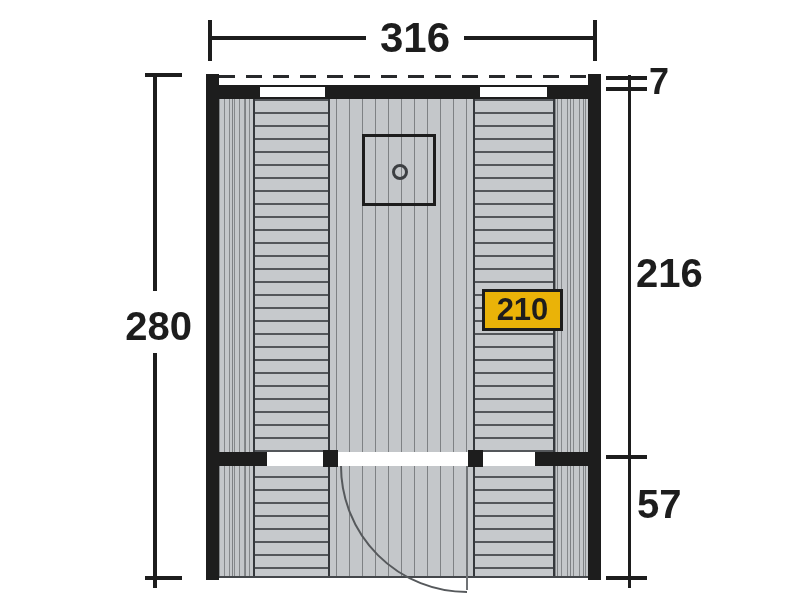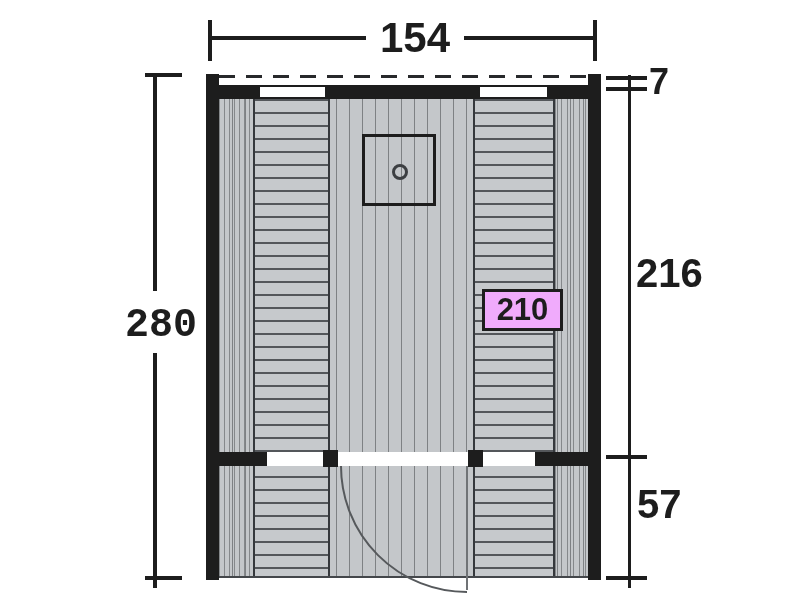--- a/index.html
+++ b/index.html
@@ -42,27 +42,27 @@
   .sidewall{top:74px;width:13px;height:506px;background:#1d1d1d;}
 
   
   .roofdash{left:219px;top:75px;width:372px;height:3px;
             background-image:repeating-linear-gradient(90deg,#28292b 0 16px,transparent 16px 27px);}
 
   
   .dline{background:#1d1d1d;}
   .dimtext{font-weight:bold;line-height:1;white-space:nowrap;}
   .t235{left:364px;top:17px;width:102px;text-align:center;font-size:42px;}
-  .t280{left:120px;top:306px;width:82px;text-align:center;font-size:40px;font-family:Liberation Mono, monospace;}
+  .t280{left:110px;top:306px;width:82px;text-align:right;font-size:40px;}
   .t7{left:649px;top:64px;font-size:36px;}
   .t216{left:636px;top:253px;font-size:40px;}
   .t57{left:637px;top:484px;font-size:40px;}
 
   
-  .lenbox{left:482px;top:289px;width:81px;height:42px;background:#f0abfc;border:3px solid #1d1d1d;
+  .lenbox{left:482px;top:289px;width:81px;height:42px;background:#eab308;border:3px solid #1d1d1d;
           box-sizing:border-box;display:flex;align-items:center;justify-content:center;
           font-weight:bold;font-size:31px;}
 
   svg.overlay{position:absolute;left:0;top:0;pointer-events:none;}
 </style>
 </head>
 <body>
 
 <div class="canvas">
 
@@ -101,21 +101,21 @@
   </svg>
 
   <div class="abs lenbox">
     <span>210</span>
   </div>
 
   <div class="abs dline" style="left:210px;top:36px;width:156px;height:4px;"></div>
   <div class="abs dline" style="left:464px;top:36px;width:133px;height:4px;"></div>
   <div class="abs dline" style="left:208px;top:20px;width:4px;height:41px;"></div>
   <div class="abs dline" style="left:593px;top:20px;width:4px;height:41px;"></div>
-  <div class="abs dimtext t235">154</div>
+  <div class="abs dimtext t235">316</div>
 
   <div class="abs dline" style="left:153px;top:77px;width:4px;height:214px;"></div>
   <div class="abs dline" style="left:153px;top:353px;width:4px;height:235px;"></div>
   <div class="abs dline" style="left:145px;top:73px;width:37px;height:4px;"></div>
   <div class="abs dline" style="left:145px;top:576px;width:37px;height:4px;"></div>
   <div class="abs dimtext t280">280</div>
 
   <div class="abs dline" style="left:628px;top:75px;width:3px;height:513px;"></div>
   <div class="abs dline" style="left:606px;top:76px;width:41px;height:4px;"></div>
   <div class="abs dline" style="left:606px;top:87px;width:41px;height:4px;"></div>

